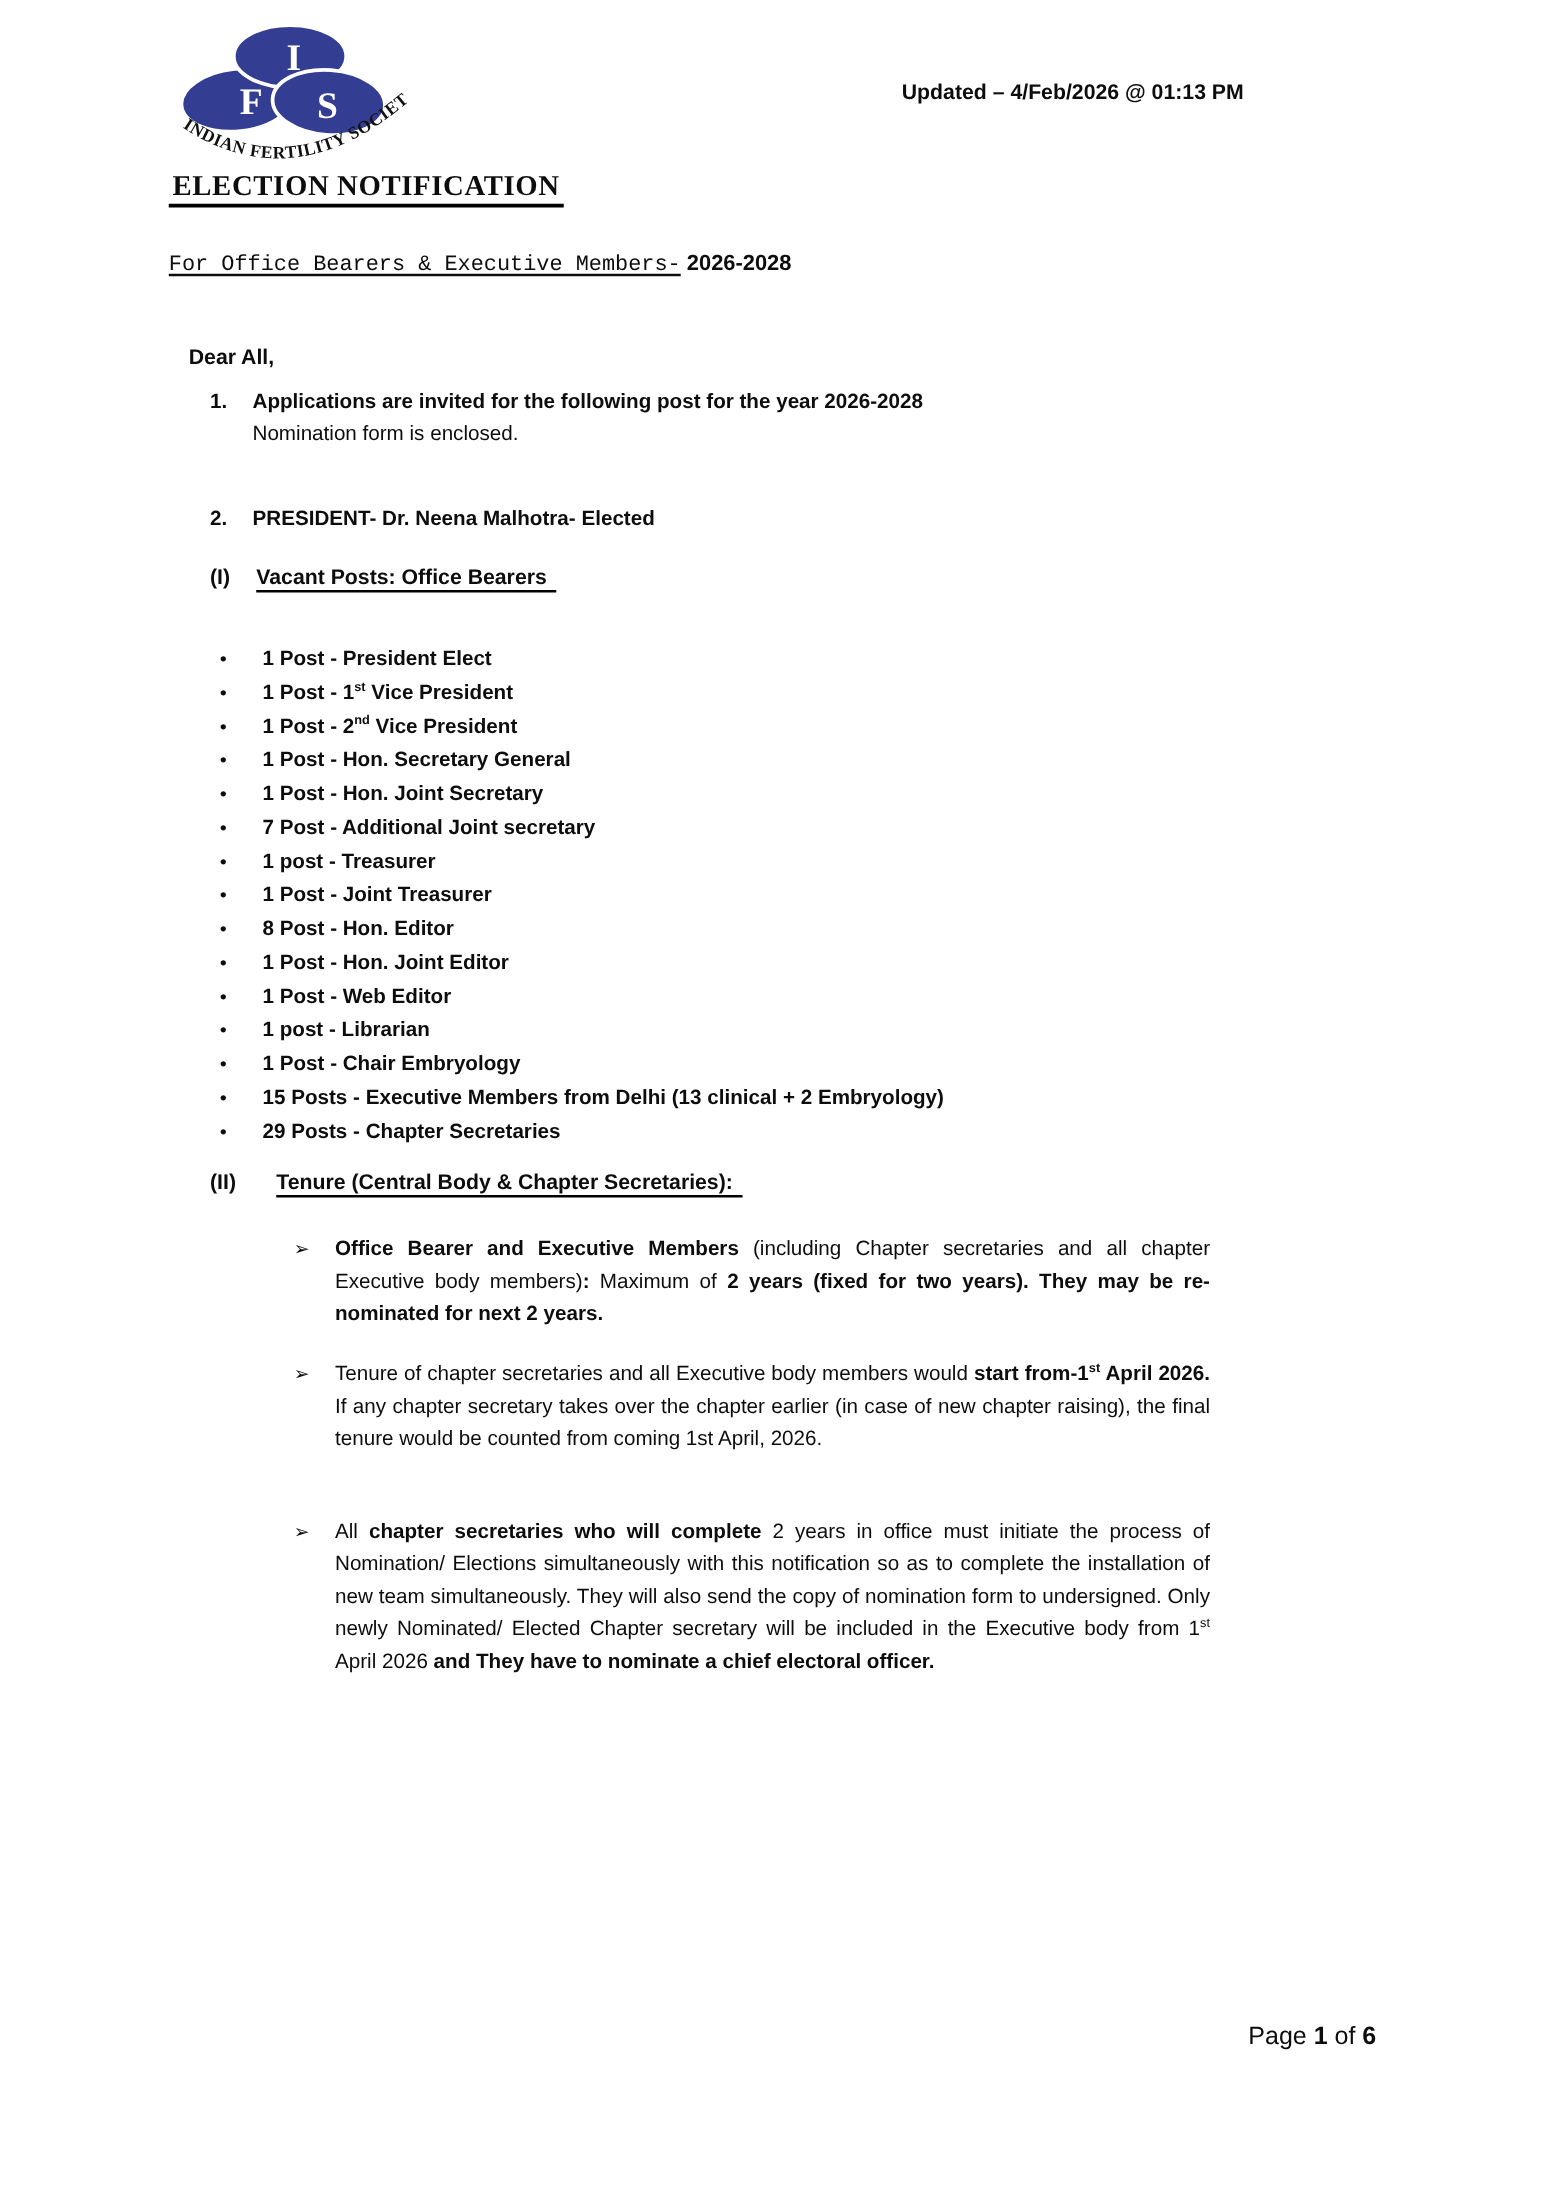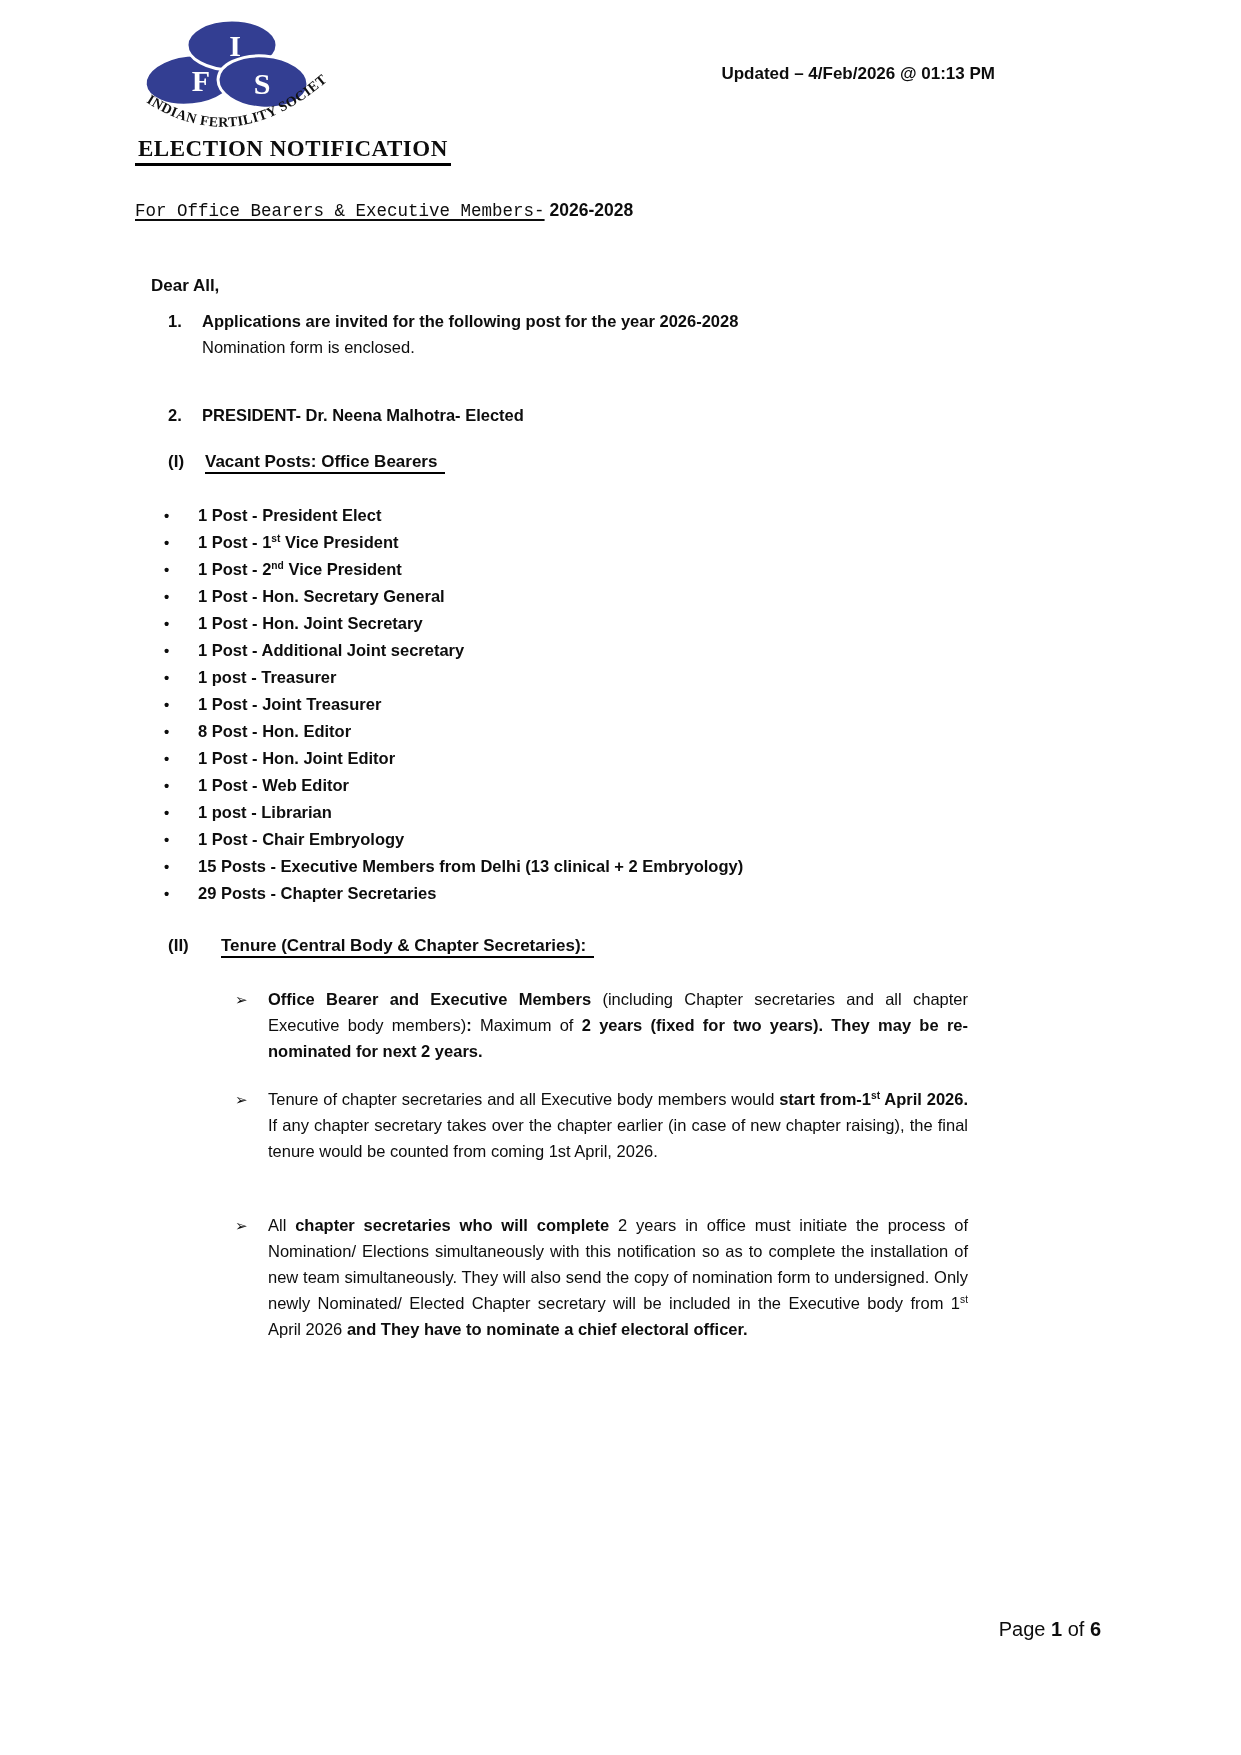--- a/index.html
+++ b/index.html
@@ -43,21 +43,21 @@
   .b { font-weight: bold; }
   .item1 { top: 308px; }
   .item2 { top: 402px; }
   .sec-head { position: absolute; font-size: 17px; font-weight: bold; }
   .sec1 { left: 168px; top: 452px; }
   .sec1 .sec-label { display: inline-block; width: 37px; }
   .sec2 { left: 168px; top: 936px; }
   .sec2 .sec-label { display: inline-block; width: 53px; }
   .sec-underline { border-bottom: 2.5px solid #000; padding: 0 8px 1px 0; }
   
-  .bullets { position: absolute; left: 160px; top: 498px; margin: 4px; padding: 0; list-style: none; }
+  .bullets { position: absolute; left: 160px; top: 498px; margin: 16px; padding: 0; list-style: none; }
   .bullet-item { font-size: 16.5px; font-weight: bold; line-height: 26px; white-space: nowrap; }
   .bullet-item .bullet { display: inline-block; width: 34px; font-size: 15px; }
   sup { font-size: 0.62em; vertical-align: super; line-height: 0; }
   
   .tenure-para {
     position: absolute; left: 268px; width: 700px;
     font-size: 16.5px; line-height: 26px; text-align: justify;
   }
   .tenure-para .arrow {
     position: absolute; left: -33px; top: 1px;
@@ -121,21 +121,21 @@
   <div class="sec-head sec1">
     <span class="sec-label">(I)</span><span class="sec-underline">Vacant Posts: Office Bearers</span>
   </div>
 
   <ul class="bullets">
     <li class="bullet-item"><span class="bullet">•</span><span>1 Post - President Elect</span><sup></sup><span></span></li>
     <li class="bullet-item"><span class="bullet">•</span><span>1 Post - 1</span><sup>st</sup><span> Vice President</span></li>
     <li class="bullet-item"><span class="bullet">•</span><span>1 Post - 2</span><sup>nd</sup><span> Vice President</span></li>
     <li class="bullet-item"><span class="bullet">•</span><span>1 Post - Hon. Secretary General</span><sup></sup><span></span></li>
     <li class="bullet-item"><span class="bullet">•</span><span>1 Post - Hon. Joint Secretary</span><sup></sup><span></span></li>
-    <li class="bullet-item"><span class="bullet">•</span><span>1 Post - Additional Joint secretary</span><sup></sup><span></span></li>
+    <li class="bullet-item"><span class="bullet">•</span><span>7 Post - Additional Joint secretary</span><sup></sup><span></span></li>
     <li class="bullet-item"><span class="bullet">•</span><span>1 post - Treasurer</span><sup></sup><span></span></li>
     <li class="bullet-item"><span class="bullet">•</span><span>1 Post - Joint Treasurer</span><sup></sup><span></span></li>
     <li class="bullet-item"><span class="bullet">•</span><span>8 Post - Hon. Editor</span><sup></sup><span></span></li>
     <li class="bullet-item"><span class="bullet">•</span><span>1 Post - Hon. Joint Editor</span><sup></sup><span></span></li>
     <li class="bullet-item"><span class="bullet">•</span><span>1 Post - Web Editor</span><sup></sup><span></span></li>
     <li class="bullet-item"><span class="bullet">•</span><span>1 post - Librarian</span><sup></sup><span></span></li>
     <li class="bullet-item"><span class="bullet">•</span><span>1 Post - Chair Embryology</span><sup></sup><span></span></li>
     <li class="bullet-item"><span class="bullet">•</span><span>15 Posts - Executive Members from Delhi (13 clinical + 2 Embryology)</span><sup></sup><span></span></li>
     <li class="bullet-item"><span class="bullet">•</span><span>29 Posts - Chapter Secretaries</span><sup></sup><span></span></li>
   </ul>

